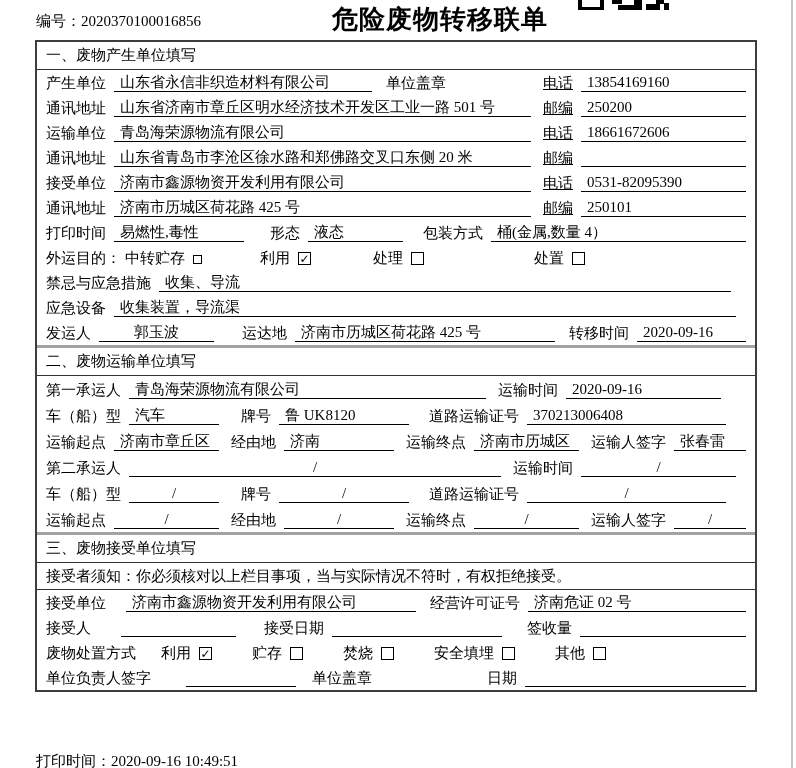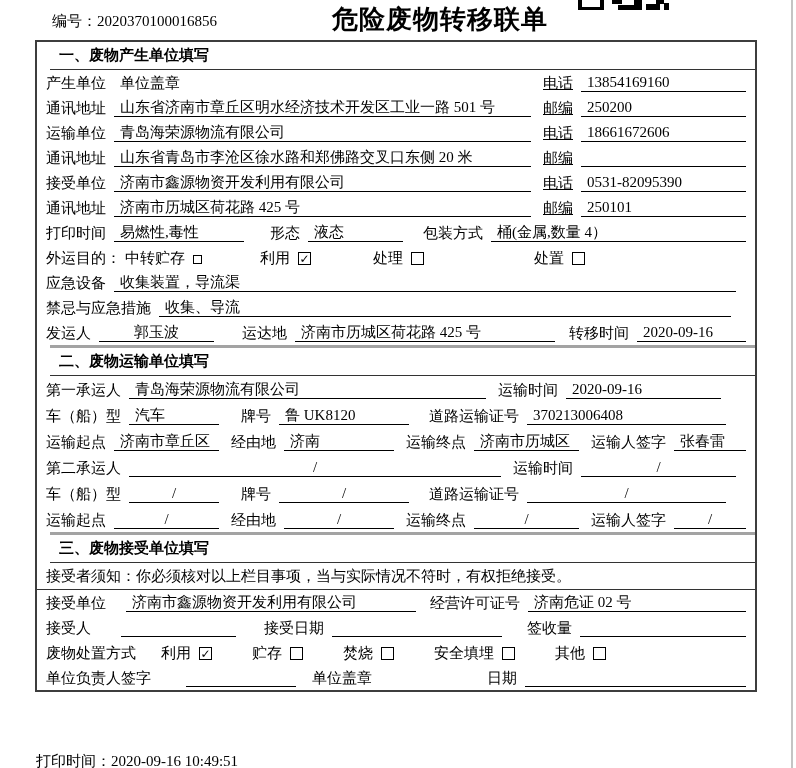--- a/index.html
+++ b/index.html
@@ -5,34 +5,34 @@
   * { box-sizing: border-box; margin: 0; padding: 0; }
   html, body { width: 796px; height: 768px; }
   body {
     position: relative;
     background: #ffffff;
     color: #000;
     font-family: "Liberation Serif", "DejaVu Serif", serif;
     font-size: 15px;
     overflow: hidden;
   }
-  .doc-no { position: absolute; left: 52px; top: 12px; font-size: 15px; white-space: nowrap; }
+  .doc-no { position: absolute; left: 36px; top: 12px; font-size: 15px; white-space: nowrap; }
   .title {
     position: absolute; left: 85px; top: 2px; width: 710px;
     text-align: center; font-size: 26px; font-weight: bold; letter-spacing: 1px;
     font-family: "Liberation Sans", "DejaVu Sans", sans-serif;
   }
   .qr { position: absolute; left: 578px; top: 0; width: 92px; height: 10px; }
   .qr div { position: absolute; background: #000; }
   .page-edge { position: absolute; left: 791px; top: 0; width: 2px; height: 768px; background: #c4c4c4; }
 
   .form { position: absolute; left: 35px; top: 40px; width: 722px; border: 2px solid #3d3d3d; background: #fff; }
   .sec-h {
     font-family: "Liberation Sans", "DejaVu Sans", sans-serif;
-    font-weight: bold; font-size: 15px; padding: 4px 9px 4px; border-bottom: 1px solid #333; margin-left: 13px;
+    font-weight: normal; font-size: 15px; padding: 4px 9px 4px; border-bottom: 1px solid #333;
   }
   .sec-h.bt { border-top: 3px solid #a3a3a3; }
   .notice { padding: 5px 9px 5px; border-bottom: 1px solid #333; line-height: 16px; }
 
   .row { display: flex; align-items: flex-end; padding: 0 9px 3px; height: 25px; line-height: 18px; }
   .sec2 .row { height: 26px; }
   .lb { white-space: nowrap; flex: none; }
   .u { border-bottom: 1px solid #000; padding: 0 2px 0 6px; margin-left: 8px; white-space: nowrap; flex: none; min-height: 1px; }
   .fill { flex: 1 1 auto; min-width: 0; }
   .ctr { text-align: center; padding: 0 2px; }
@@ -72,20 +72,21 @@
   <div style="left:78px;top:0;width:8px;height:4px"></div>
   <div style="left:86px;top:3px;width:5px;height:7px"></div>
 </div>
 
 <div class="form">
 
   <div class="sec-h">一、废物产生单位填写</div>
 
   <div class="row">
     <span class="lb">产生单位</span>
+    <span class="u w258">山东省永信非织造材料有限公司</span>
     <span class="lb ml14">单位盖章</span>
     <span class="sp"></span>
     <span class="lb rl">电话</span>
     <span class="u w165">13854169160</span>
   </div>
 
   <div class="row">
     <span class="lb">通讯地址</span>
     <span class="u fill">山东省济南市章丘区明水经济技术开发区工业一路 501 号</span>
     <span class="lb rl">邮编</span>
@@ -137,27 +138,27 @@
     <span class="lb ml58">利用</span>
     <span class="cb">✓</span>
     <span class="lb ml62">处理</span>
     <span class="cb"></span>
     <span class="lb ml110">处置</span>
     <span class="cb"></span>
   </div>
 
 
   <div class="row">
+    <span class="lb">禁忌与应急措施</span>
+    <span class="u fill mr15">收集、导流</span>
+  </div>
+
+  <div class="row">
     <span class="lb">应急设备</span>
     <span class="u fill mr10">收集装置，导流渠</span>
-  </div>
-
-  <div class="row">
-    <span class="lb">禁忌与应急措施</span>
-    <span class="u fill mr15">收集、导流</span>
   </div>
 
   <div class="row">
     <span class="lb">发运人</span>
     <span class="u w115 ctr">郭玉波</span>
     <span class="lb ml28">运达地</span>
     <span class="u w260">济南市历城区荷花路 425 号</span>
     <span class="lb ml14">转移时间</span>
     <span class="u fill">2020-09-16</span>
   </div>

